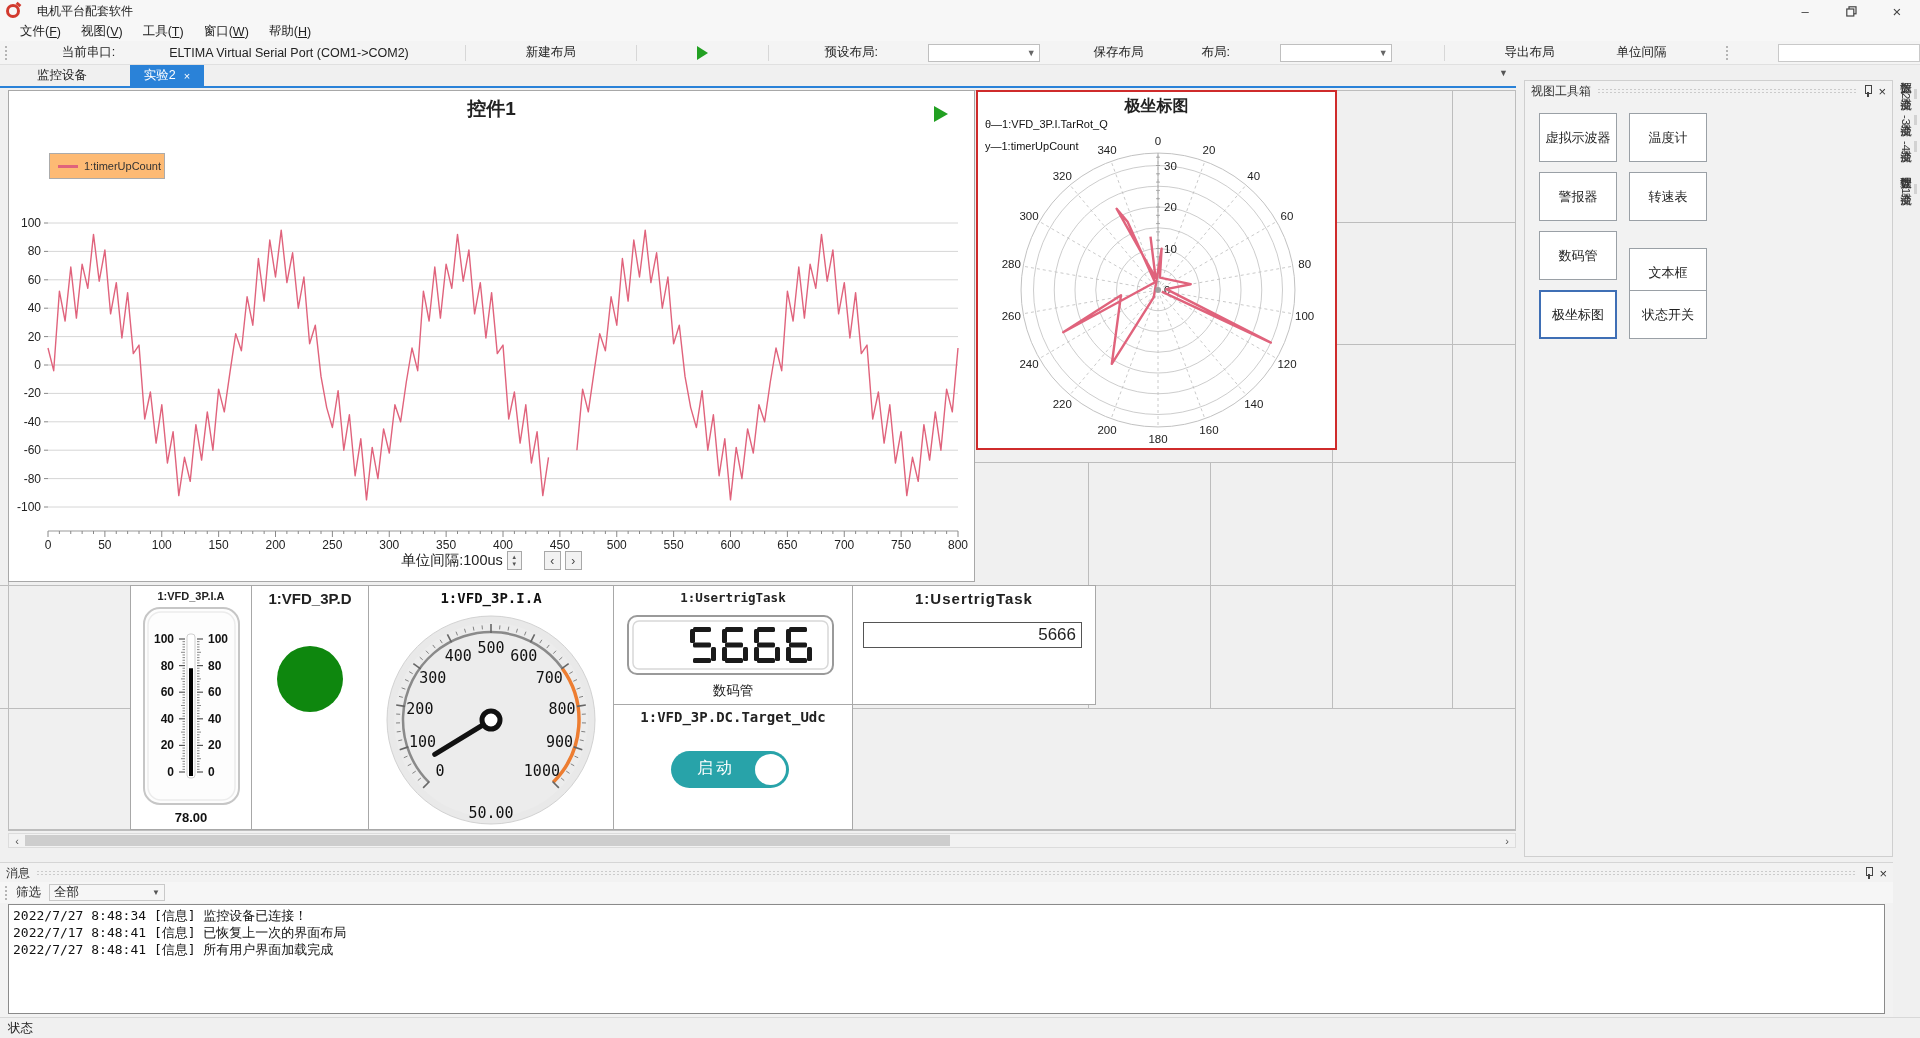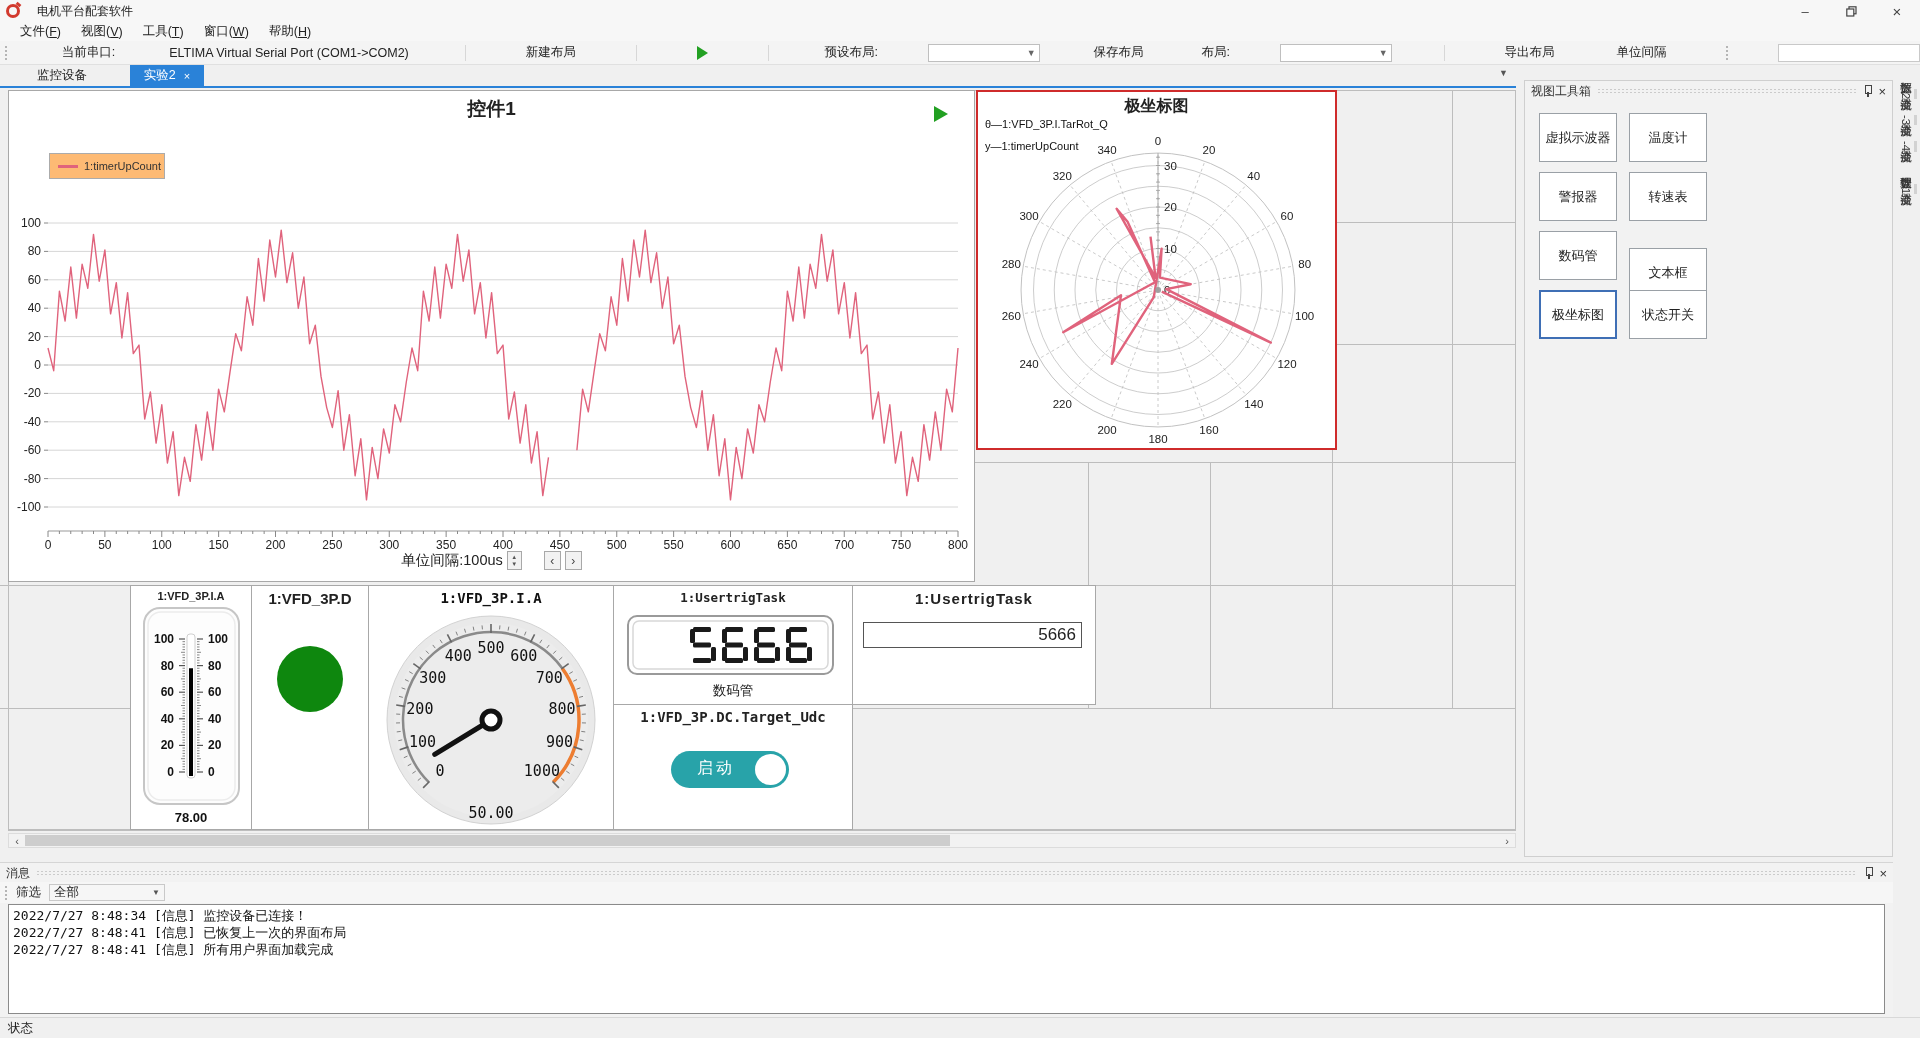--- a/index.html
+++ b/index.html
@@ -734,21 +734,21 @@
     <div id="msg-filter">
       <div class="grip"></div>
       <span class="flabel">筛选</span>
       <div id="msg-combo">
         <span>全部</span>
         <span class="arrow">▼</span>
       </div>
     </div>
     <div id="msg-log">
         <div class="logline">2022/7/27 8:48:34 [信息] 监控设备已连接！</div>
-        <div class="logline">2022/7/27 8:48:41 [信息] 已恢复上一次的界面布局</div>
+        <div class="logline">2022/7/17 8:48:41 [信息] 已恢复上一次的界面布局</div>
         <div class="logline">2022/7/27 8:48:41 [信息] 所有用户界面加载完成</div>
       </div>
   </div>
 
   <div class="abs" id="statusbar">
     <span>状态</span>
   </div>
 </div>
 
 </body></html>

